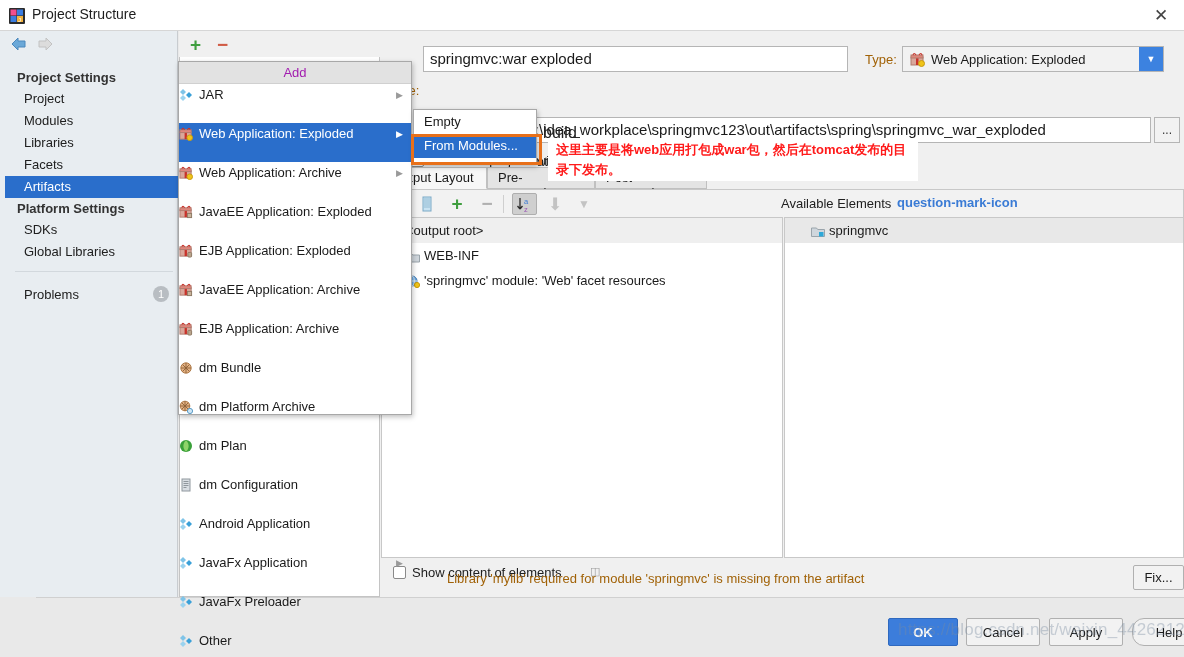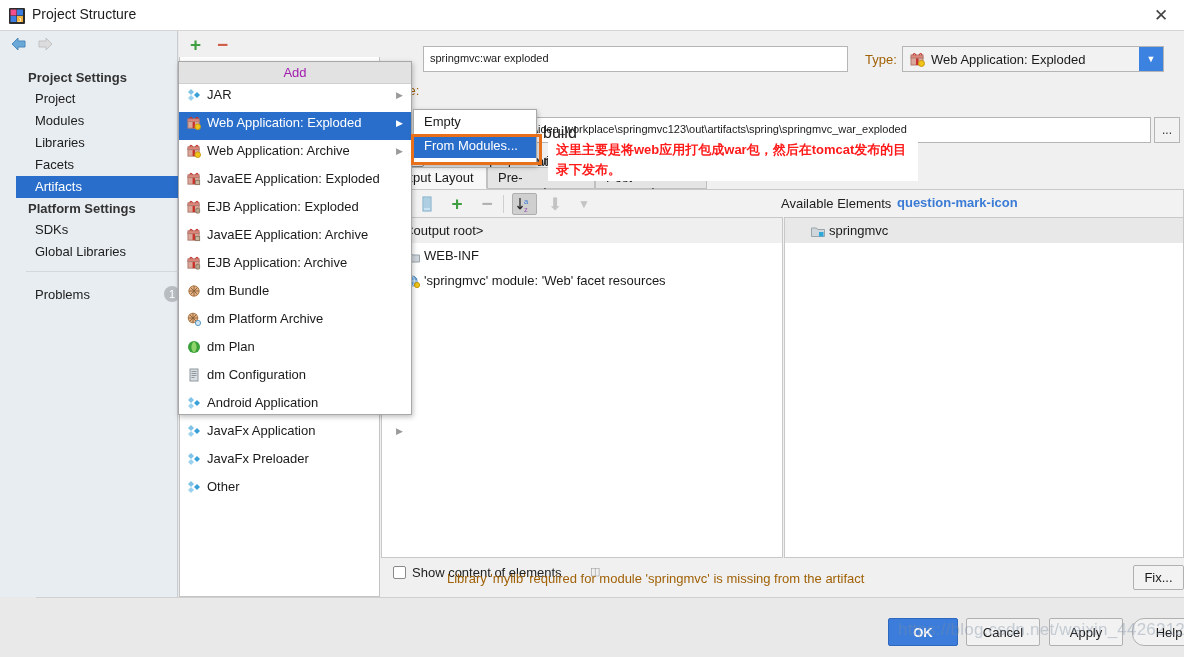--- a/index.html
+++ b/index.html
@@ -76,21 +76,21 @@
     position: absolute; left: 0; top: 26px; width: 201px; height: 540px;
     background: #ffffff; border: 1px solid #c4c4c4; border-top: none;
   }
 
   
   .form-area { position: absolute; left: 202px; top: 0; width: 803px; height: 566px; }
 
   .lbl { position: absolute; font-size: 13px; color: #a16207; }
   .txtfield {
     position: absolute; background: #ffffff; border: 1px solid #b5b5b5;
-    font-size: 11px; color: #1a1a1a; padding: 3px 6px; line-height: 17px;
+    font-size: 15px; color: #1a1a1a; padding: 3px 6px; line-height: 17px;
     white-space: nowrap; overflow: hidden;
   }
   .combo {
     position: absolute; height: 26px; background: #f2f2f2;
     border: 1px solid #b5b5b5; display: flex; align-items: center;
   }
   .combo .ctext { font-size: 13px; padding-left: 6px; white-space: nowrap; }
   .combo .carrow {
     position: absolute; right: 0; top: 0; width: 24px; height: 24px;
     background: #3c82e0; color: #fff; font-size: 9px;
@@ -176,22 +176,22 @@
     background: #ffffff; border: 1px solid #a8a8a8;
     box-shadow: 1px 2px 5px rgba(0,0,0,.25);
     z-index: 40;
   }
   .addmenu-title {
     height: 22px; line-height: 22px; text-align: center;
     background: #e2e2e2; font-size: 13px; color: #a21caf;
     border-bottom: 1px solid #d0d0d0;
   }
   .mi {
-    position: relative; height: 28px; line-height: 22px;
-    font-size: 13px; padding-left: 8px; white-space: nowrap;
+    position: relative; height: 39px; line-height: 22px;
+    font-size: 13px; white-space: nowrap;
   }
   .mi.hl { background: #2a6ecb; color: #ffffff; }
   .mi .mi-ico { display: inline-block; width: 20px; vertical-align: -3px; }
   .mi .submark { position: absolute; right: 8px; top: 0; font-size: 9px; }
   .mi.hl .submark { color: #fff; }
 
   
   .submenu {
     position: absolute; left: 413px; top: 109px; width: 124px; height: 56px;
     background: #ffffff; border: 1px solid #a8a8a8;
@@ -244,21 +244,21 @@
           <path d="M8 2 L2 8 L8 14 L8 11 L15 11 L15 5 L8 5 Z" fill="#6aa8d8" stroke="#4b88bd" stroke-width="1"></path>
         </svg>
       </span>
       <span class="arrow fwd">
         <svg width="18" height="16" viewBox="0 0 18 16">
           <path d="M10 2 L16 8 L10 14 L10 11 L3 11 L3 5 L10 5 Z" fill="#dcdcdc" stroke="#c2c2c2" stroke-width="1"></path>
         </svg>
       </span>
     </div>
 
-    <div style="position:absolute; left:16px; top:36px; width:178px;">
+    <div style="position:absolute; left:5px; top:36px; width:178px;">
       <div class="side-group">Project Settings</div>
       <div class="side-item">Project</div>
       <div class="side-item">Modules</div>
       <div class="side-item">Libraries</div>
       <div class="side-item">Facets</div>
       <div class="side-item selected">Artifacts</div>
 
       <div class="side-group">Platform Settings</div>
       <div class="side-item">SDKs</div>
       <div class="side-item">Global Libraries</div>

